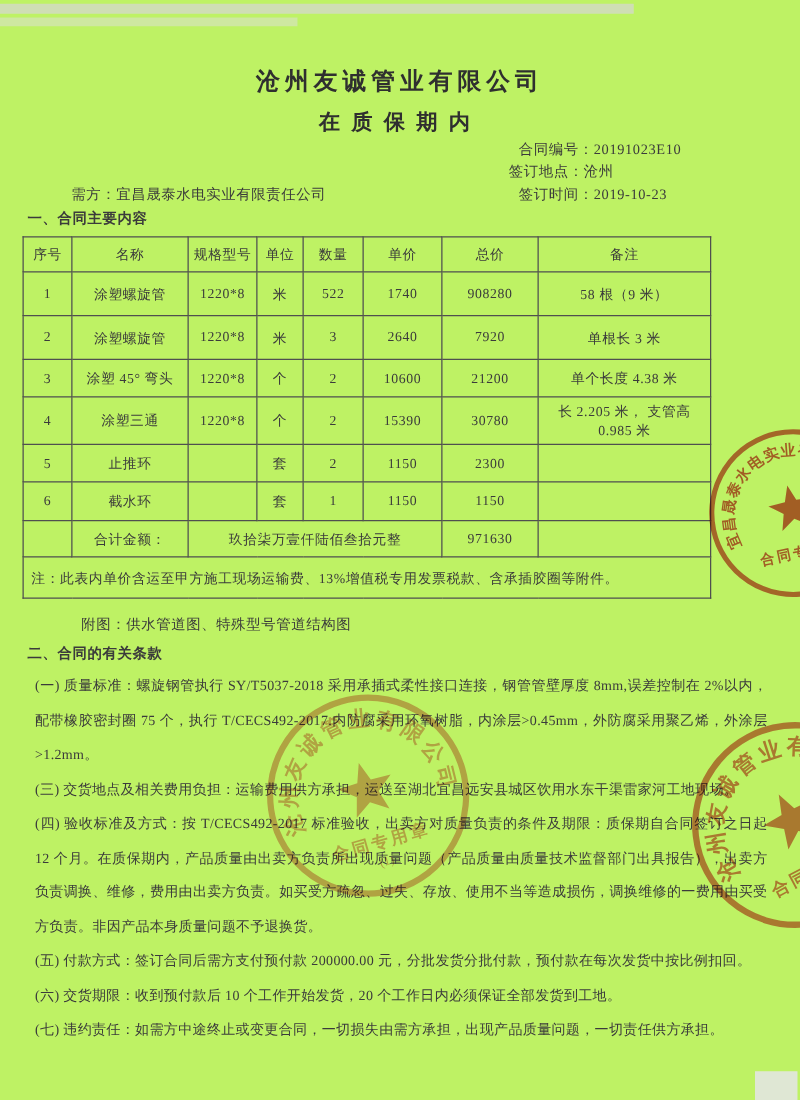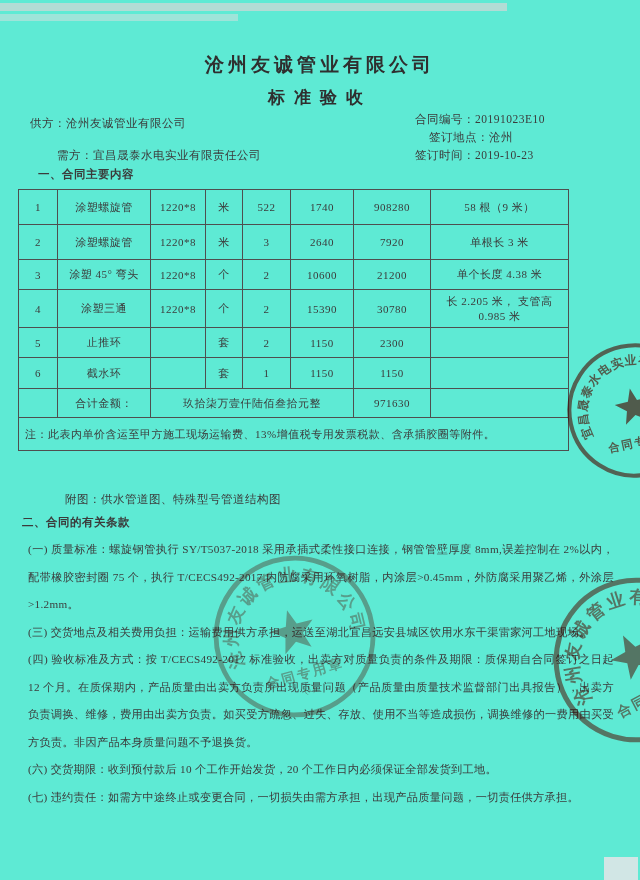--- a/index.html
+++ b/index.html
@@ -1,18 +1,18 @@
 <!DOCTYPE html>
 <html><head>
 <meta charset="utf-8">
 <style>
   html,body{margin:0;padding:0;background:#ffffff;}
   .page{
     position:relative;width:640px;height:880px;overflow:hidden;
-    background:#5eead4;color:#3b3b3b;
+    background:#bef264;color:#3b3b3b;
     font-family:"Liberation Serif","DejaVu Serif",serif;
   }
   .abs{position:absolute;}
   .artifact{background:#d5d5d5;}
   .doc-title{left:0;top:52px;width:100%;text-align:center;font-size:19px;font-weight:bold;letter-spacing:4px;color:#2f2f2f;}
   .doc-subtitle{left:0;top:86px;width:100%;text-align:center;font-size:17px;font-weight:bold;letter-spacing:9px;color:#2f2f2f;}
   .meta{font-size:11.5px;letter-spacing:0.5px;}
   .heading{font-size:11.5px;font-weight:bold;letter-spacing:0.5px;}
   table.items{
     position:absolute;left:18px;top:189px;width:550px;
@@ -32,41 +32,50 @@
 </head>
 <body>
 
 <div class="page">
 
   <div class="abs artifact" style="left:0;top:3px;width:507px;height:8px;opacity:.7;"></div>
   <div class="abs artifact" style="left:0;top:14px;width:238px;height:7px;opacity:.5;background:#dedede;"></div>
   <div class="abs" style="left:604px;top:857px;width:34px;height:23px;background:#e5e5e7;opacity:.85;"></div>
 
   <div class="abs doc-title">沧州友诚管业有限公司</div>
-  <div class="abs doc-subtitle">标准验收</div>
-
-  <div class="abs meta" style="left:30px;top:116px;">供方：沧州友诚管业有限公司</div>
+  <div class="abs doc-subtitle">在质保期内</div>
+
   <div class="abs meta" style="left:415px;top:112px;">合同编号：20191023E10</div>
-  <div class="abs meta" style="left:429px;top:130px;text-align:right;">签订地点：沧州</div>
+  <div class="abs meta" style="left:407px;top:130px;text-align:right;">签订地点：沧州</div>
   <div class="abs meta" style="left:30px;top:148px;margin-left:27px;">需方：宜昌晟泰水电实业有限责任公司</div>
   <div class="abs meta" style="left:415px;top:148px;">签订时间：2019-10-23</div>
-  <div class="abs heading" style="left:22px;top:167px;margin-left:16px;">一、合同主要内容</div>
+  <div class="abs heading" style="left:22px;top:167px;">一、合同主要内容</div>
 
   <table class="items">
     <colgroup>
       <col style="width:39px">
         <col style="width:93px">
         <col style="width:55px">
         <col style="width:37px">
       <col style="width:48px">
         <col style="width:63px">
         <col style="width:77px">
         <col style="width:138px">
     </colgroup>
     <tbody>
+        <tr style="height:28px;">
+      <th>序号</th>
+      <th>名称</th>
+      <th>规格型号</th>
+      <th>单位</th>
+      <th>数量</th>
+      <th>单价</th>
+      <th>总价</th>
+      <th>备注</th>
+    </tr>
     <tr style="height:35px;">
       <td>1</td>
       <td>涂塑螺旋管</td>
       <td>1220*8</td>
       <td>米</td>
       <td>522</td>
       <td>1740</td>
       <td>908280</td>
       <td>58 根（9 米）</td>
     </tr>
@@ -133,20 +142,21 @@
   </tbody>
     </table>
 
   <div class="abs meta" style="left:30px;top:492px;padding-left:35px;">附图：供水管道图、特殊型号管道结构图</div>
   <div class="abs heading" style="left:22px;top:515px;">二、合同的有关条款</div>
 
   <div class="abs clauses">
     <p>(一) 质量标准：螺旋钢管执行 SY/T5037-2018 采用承插式柔性接口连接，钢管管壁厚度 8mm,误差控制在 2%以内，配带橡胶密封圈 75 个，执行 T/CECS492-2017.内防腐采用环氧树脂，内涂层&gt;0.45mm，外防腐采用聚乙烯，外涂层&gt;1.2mm。</p>
     <p>(三) 交货地点及相关费用负担：运输费用供方承担，运送至湖北宜昌远安县城区饮用水东干渠雷家河工地现场。</p>
     <p>(四) 验收标准及方式：按 T/CECS492-2017 标准验收，出卖方对质量负责的条件及期限：质保期自合同签订之日起 12 个月。在质保期内，产品质量由出卖方负责所出现质量问题（产品质量由质量技术监督部门出具报告），出卖方负责调换、维修，费用由出卖方负责。如买受方疏忽、过失、存放、使用不当等造成损伤，调换维修的一费用由买受方负责。非因产品本身质量问题不予退换货。</p>
+    <p>(五) 付款方式：签订合同后需方支付预付款 200000.00 元，分批发货分批付款，预付款在每次发货中按比例扣回。</p>
     <p>(六) 交货期限：收到预付款后 10 个工作开始发货，20 个工作日内必须保证全部发货到工地。</p>
     <p>(七) 违约责任：如需方中途终止或变更合同，一切损失由需方承担，出现产品质量问题，一切责任供方承担。</p>
   </div>
 
   <div class="abs stamp" style="left:566px;top:342px;width:137px;height:137px;transform:rotate(-12deg);opacity:.88;">
     <svg viewBox="0 0 200 200">
       <defs>
           <path id="arc-buyer" d="M 38,135 A 70,70 0 1 1 162,135" fill="none"></path>
         </defs>
       <circle cx="100" cy="100" r="95" fill="none" stroke="#cf3a30" stroke-width="6" opacity="0.85"></circle>

